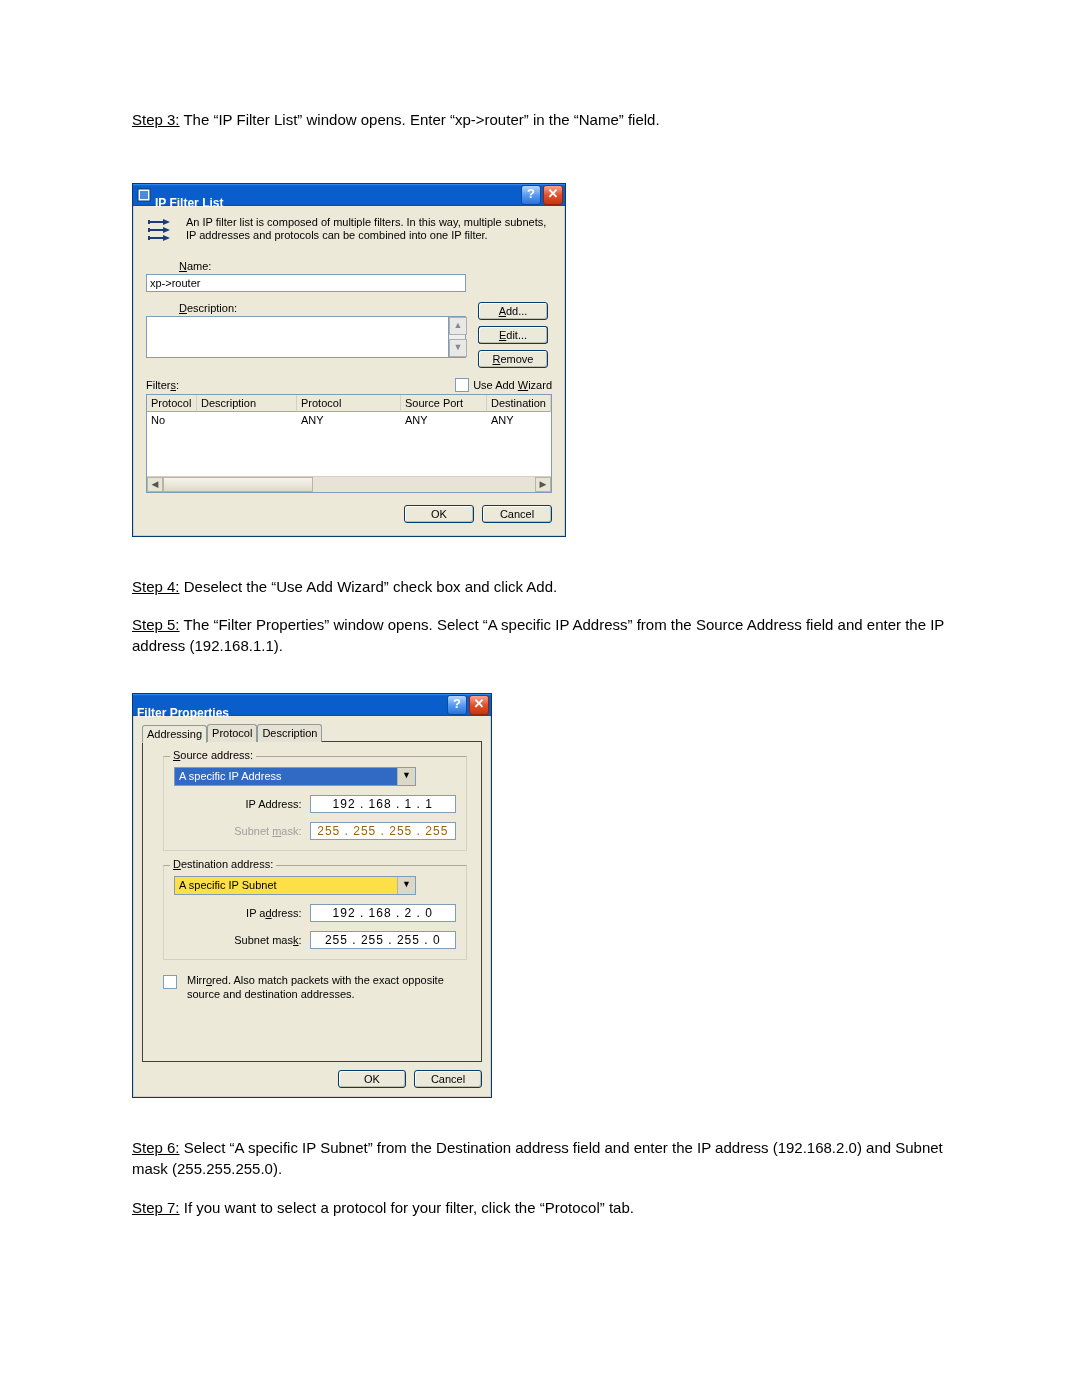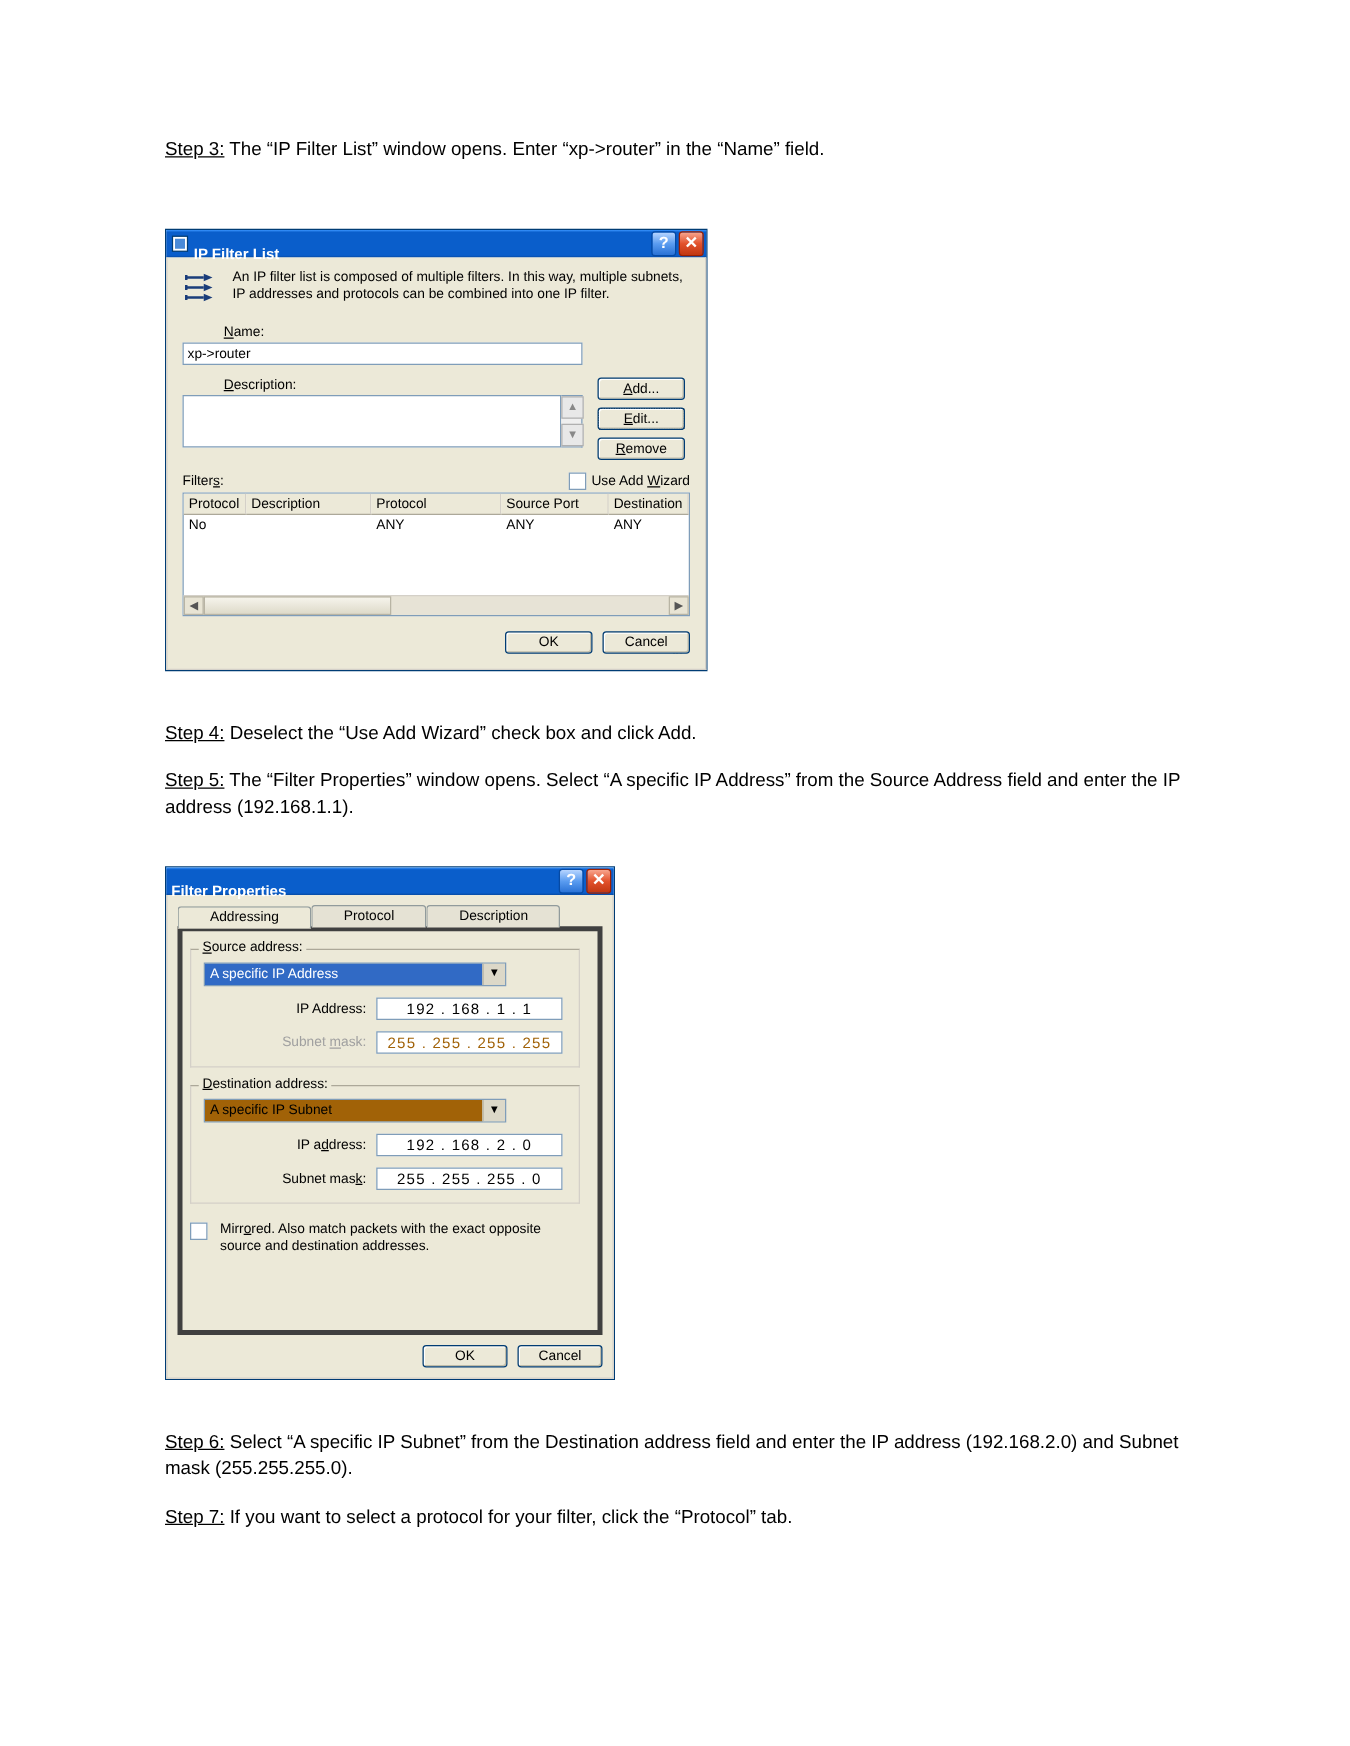--- a/index.html
+++ b/index.html
@@ -169,34 +169,34 @@
       linear-gradient(135deg, transparent 50%, #b8b4a4 50% 55%, transparent 55% 60%, #b8b4a4 60% 65%, transparent 65% 70%, #b8b4a4 70% 75%, transparent 75%);
   }
 
   
   .tabstrip {
     display:flex;
     margin-bottom:-1px;
     position:relative; z-index:1;
   }
   .tab {
-    padding:2px 25px;
+    padding:2px 4px;
     font-size:11px;
     border:1px solid #919b9c;
     border-bottom:none;
     background:#ece9d8;
     margin-right:0px;
     border-radius:3px 3px 0 0;
   }
   .tab.active { background:#ece9d8; position:relative; top:1px; border-bottom:1px solid #ece9d8; }
   .tab:not(.active) { background:#e5e2d4; }
 
   .tab-panel {
-    border:4px solid #404040;
-    padding:14px 14px 14px 6px;
+    border:1px solid #404040;
+    padding:14px 14px 14px 20px;
     background:#ece9d8;
   }
 
   .groupbox {
     border:1px solid #d4d0c8;
     border-top-color:#aca899;
     padding:10px 10px 10px 10px;
     position:relative;
     margin-bottom:14px;
   }
@@ -211,21 +211,21 @@
     display:flex; align-items:stretch;
     border:1px solid #7f9db9;
     width:242px; height:19px;
     box-sizing:border-box;
   }
   .dropdown.select-hilite .dd-text {
     background:#316ac5; color:#fff;
   }
   .dd-text {
     flex:1; padding:2px 4px; font-size:11px;
-    background:#a16207;
+    background:#fde047;
   }
   .dd-arrow {
     width:17px; background:#dcd8c8;
     border-left:1px solid #b8b4a4;
     text-align:center; font-size:9px; line-height:15px; color:#000;
   }
 
   .field-row {
     display:flex; align-items:center;
     margin-top:9px;

